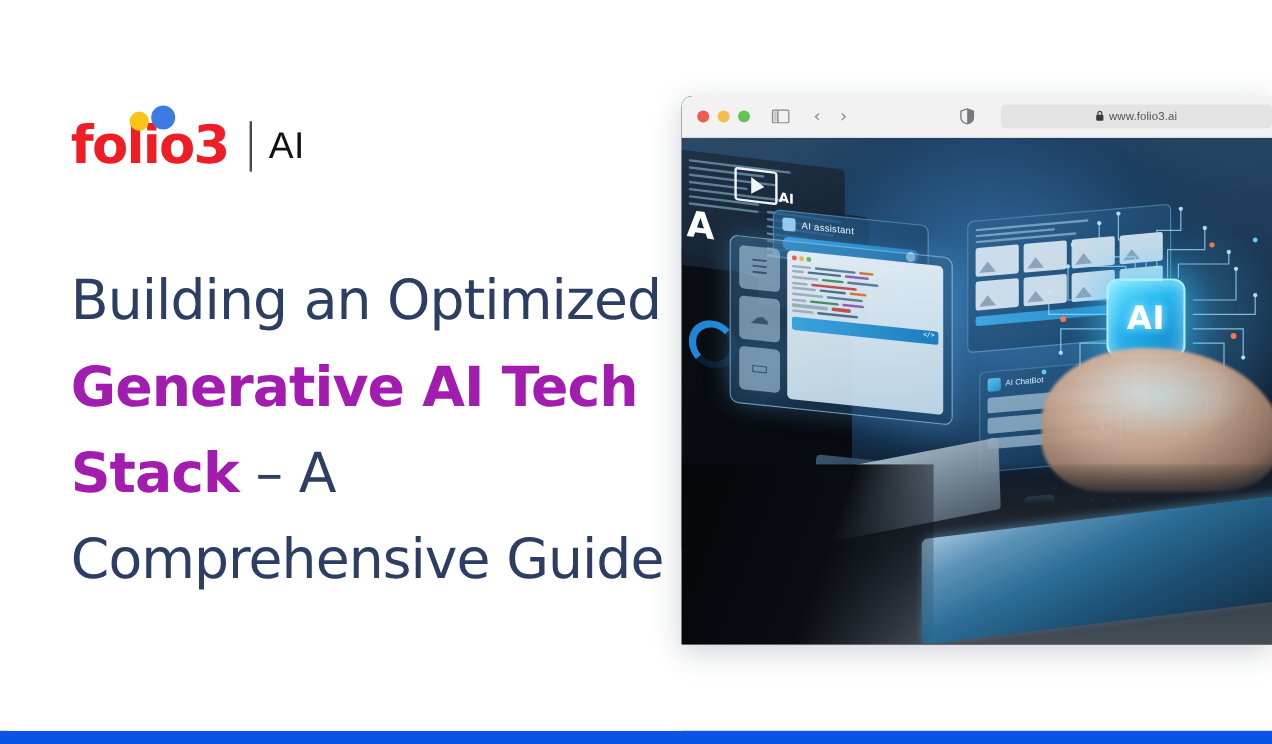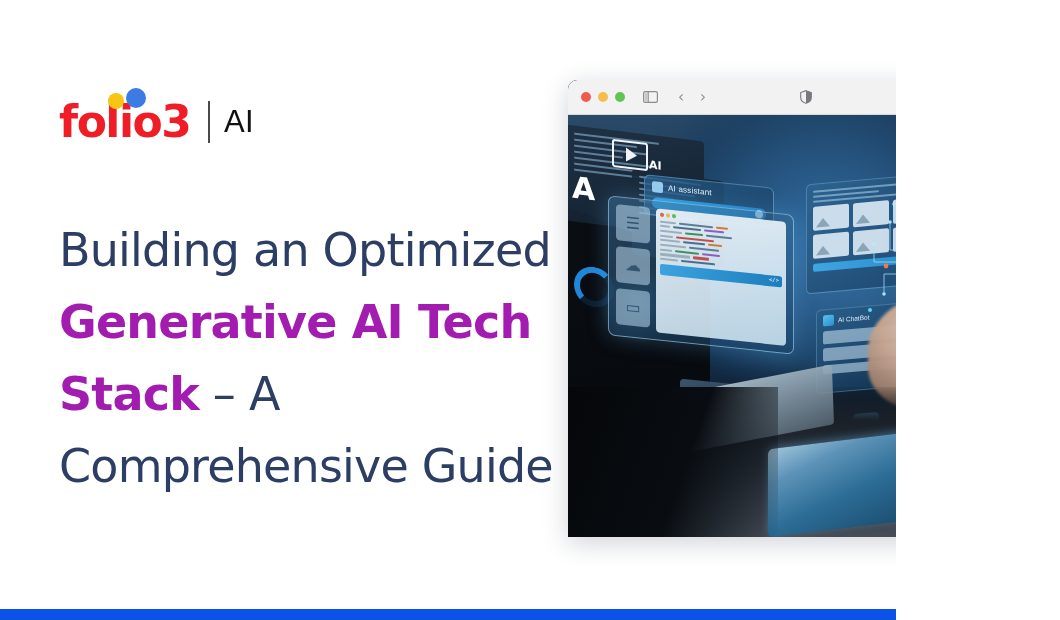--- a/index.html
+++ b/index.html
@@ -4,21 +4,21 @@
 <style>
   * { margin:0; padding:0; box-sizing:border-box; }
   html, body {
     width:1060px; height:620px;
     overflow:hidden;
     background:#ffffff;
     font-family:"Liberation Sans", sans-serif;
   }
   .page {
     position:relative;
-    width:896px; height:620px;
+    width:1060px; height:620px;
     background:#ffffff;
     overflow:hidden;
   }
 
   
   .frame-left {
     position:absolute; left:0; top:0;
     width:7px; height:620px;
     background:#0b52e8;
   }
@@ -579,20 +579,29 @@
         <span>›</span>
       </div>
 
       <span class="bar-icon shield-wrap">
         <svg width="12" height="14" viewBox="0 0 12 14" fill="none">
           <path d="M6 0.7 L11.3 2.6 V7.2 C11.3 10.2 8.9 12.5 6 13.3 C3.1 12.5 0.7 10.2 0.7 7.2 V2.6 Z" stroke="#78787e" stroke-width="1.1" fill="none"></path>
           <path d="M6 0.7 L11.3 2.6 V7.2 C11.3 10.2 8.9 12.5 6 13.3 Z" fill="#78787e"></path>
         </svg>
       </span>
 
+      <div class="url-bar">
+        <span class="lock">
+          <svg width="7" height="9" viewBox="0 0 7 9" fill="none">
+            <rect x="0.5" y="3.6" width="6" height="5" rx="1" fill="#3a3a3e"></rect>
+            <path d="M1.9 3.6 V2.4 A1.6 1.6 0 0 1 5.1 2.4 V3.6" stroke="#3a3a3e" stroke-width="1" fill="none"></path>
+          </svg>
+        </span>
+        <span class="url-text">www.folio3.ai</span>
+      </div>
     </div>
 
     <div class="hero">
 
       <div class="torso"></div>
       <div class="laptop-screen"></div>
 
       <div class="cloud-glow"></div>
       <div class="blue-dial"></div>
 

